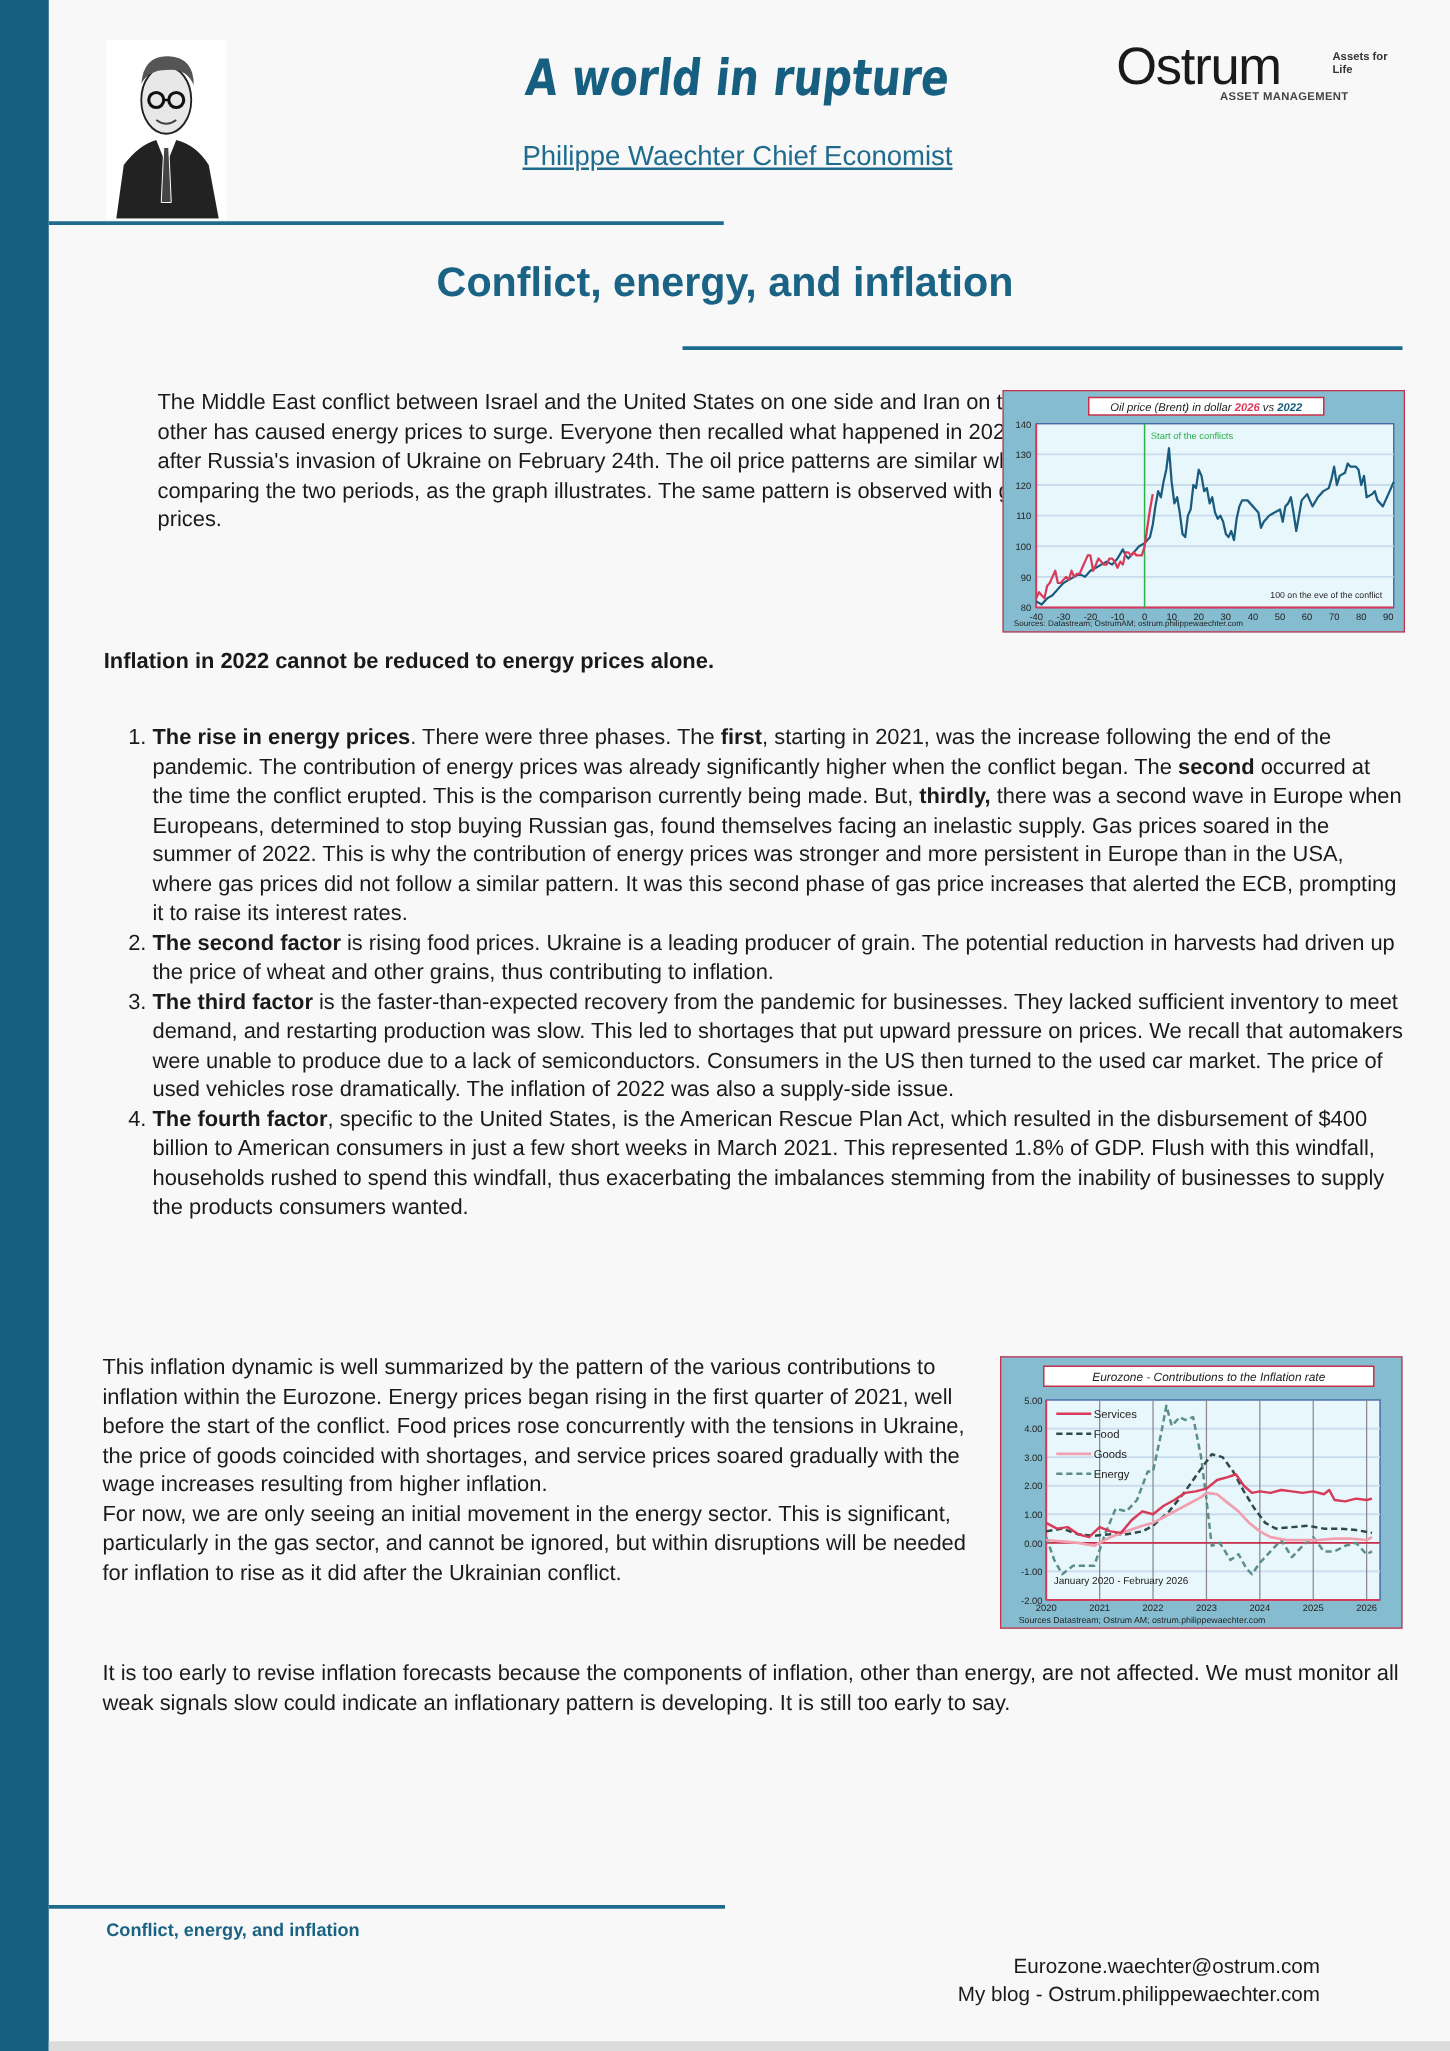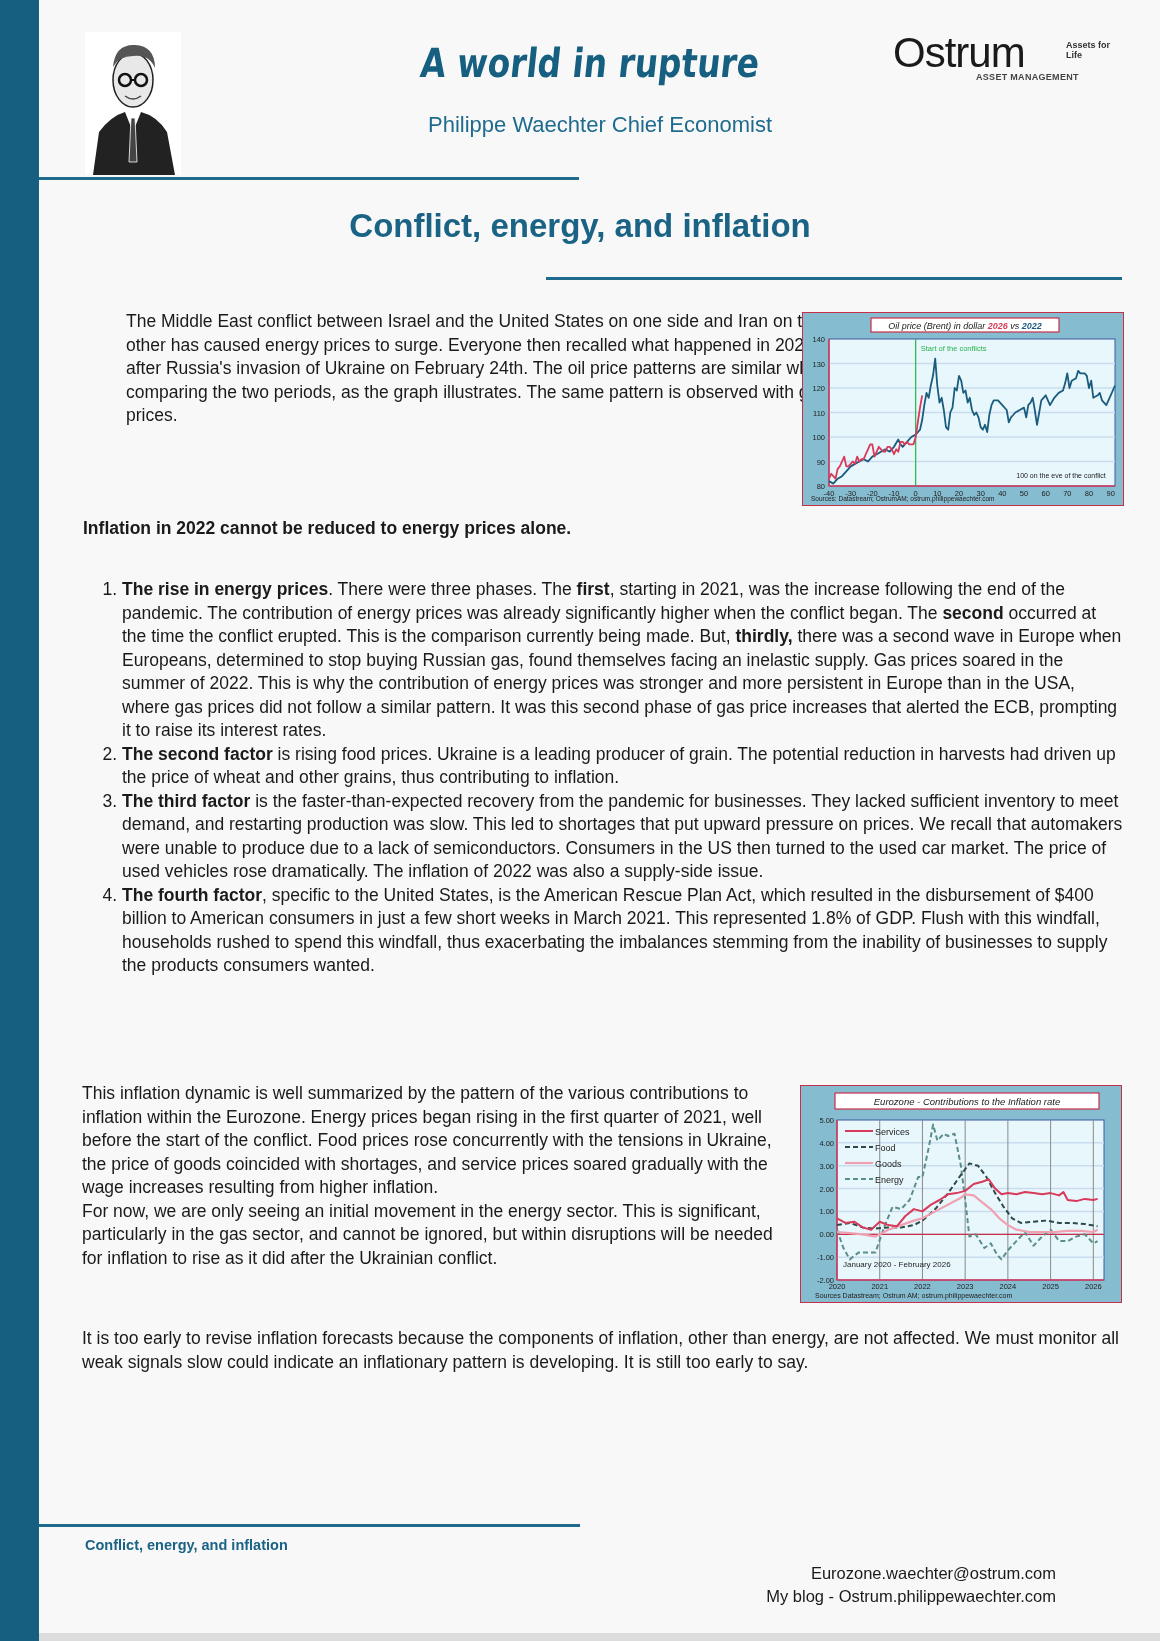--- a/index.html
+++ b/index.html
@@ -6,22 +6,22 @@
   body {
     width: 1160px; height: 1641px; position: relative; overflow: hidden;
     background: #f8f8f8; font-family: "DejaVu Sans", sans-serif; color: #1a1a1a;
   }
   .sidebar { position: absolute; left: 0; top: 0; width: 39px; height: 1641px; background: #175f80; }
   .bottom-strip { position: absolute; left: 39px; right: 0; bottom: 0; height: 8px; background: #dcdcdc; }
 
   .portrait { position: absolute; left: 85px; top: 32px; width: 96px; height: 143px; background: #fff; overflow: hidden; }
   .header-title { position: absolute; left: 360px; top: 40px; width: 460px; text-align: center;
     font-family: "DejaVu Sans", sans-serif; font-weight: bold; font-size: 40px; color: #175f80; letter-spacing: 0px; transform: skewX(-6deg) scaleX(0.82); transform-origin: center; }
-  .header-subtitle { position: absolute; left: 370px; top: 112px; width: 460px; text-align: center;
-    font-family: "Liberation Sans", sans-serif; font-size: 22px; color: #1f6b8e; }
+  .header-subtitle { position: absolute; left: 360px; top: 112px; width: 460px; text-align: center;
+    font-family: "Liberation Sans", sans-serif; font-size: 22px; color: #1f6b8e; text-decoration: underline; }
   .logo { position: absolute; left: 893px; top: 32px; width: 235px; height: 55px; }
   .logo-main { position: absolute; left: 0; top: 0; font-family: "Liberation Sans", sans-serif; font-size: 42px; color: #1a1a1a; letter-spacing: -1px; line-height: 42px; }
   .logo-sub { position: absolute; left: 67px; top: 40px; font-family: "Liberation Sans", sans-serif; font-size: 9px; font-weight: bold; color: #444; letter-spacing: 0.3px; margin-left: 16px; }
   .logo-tag { position: absolute; left: 173px; top: 8px; font-family: "Liberation Sans", sans-serif; font-size: 9px; font-weight: bold; color: #333; }
 
   .rule { position: absolute; height: 3px; background: #1f6b8e; }
 
   .section-title { position: absolute; left: 300px; top: 207px; width: 560px; text-align: center;
     font-family: "Liberation Sans", sans-serif; font-weight: bold; font-size: 33px; color: #1a6385; }
 

